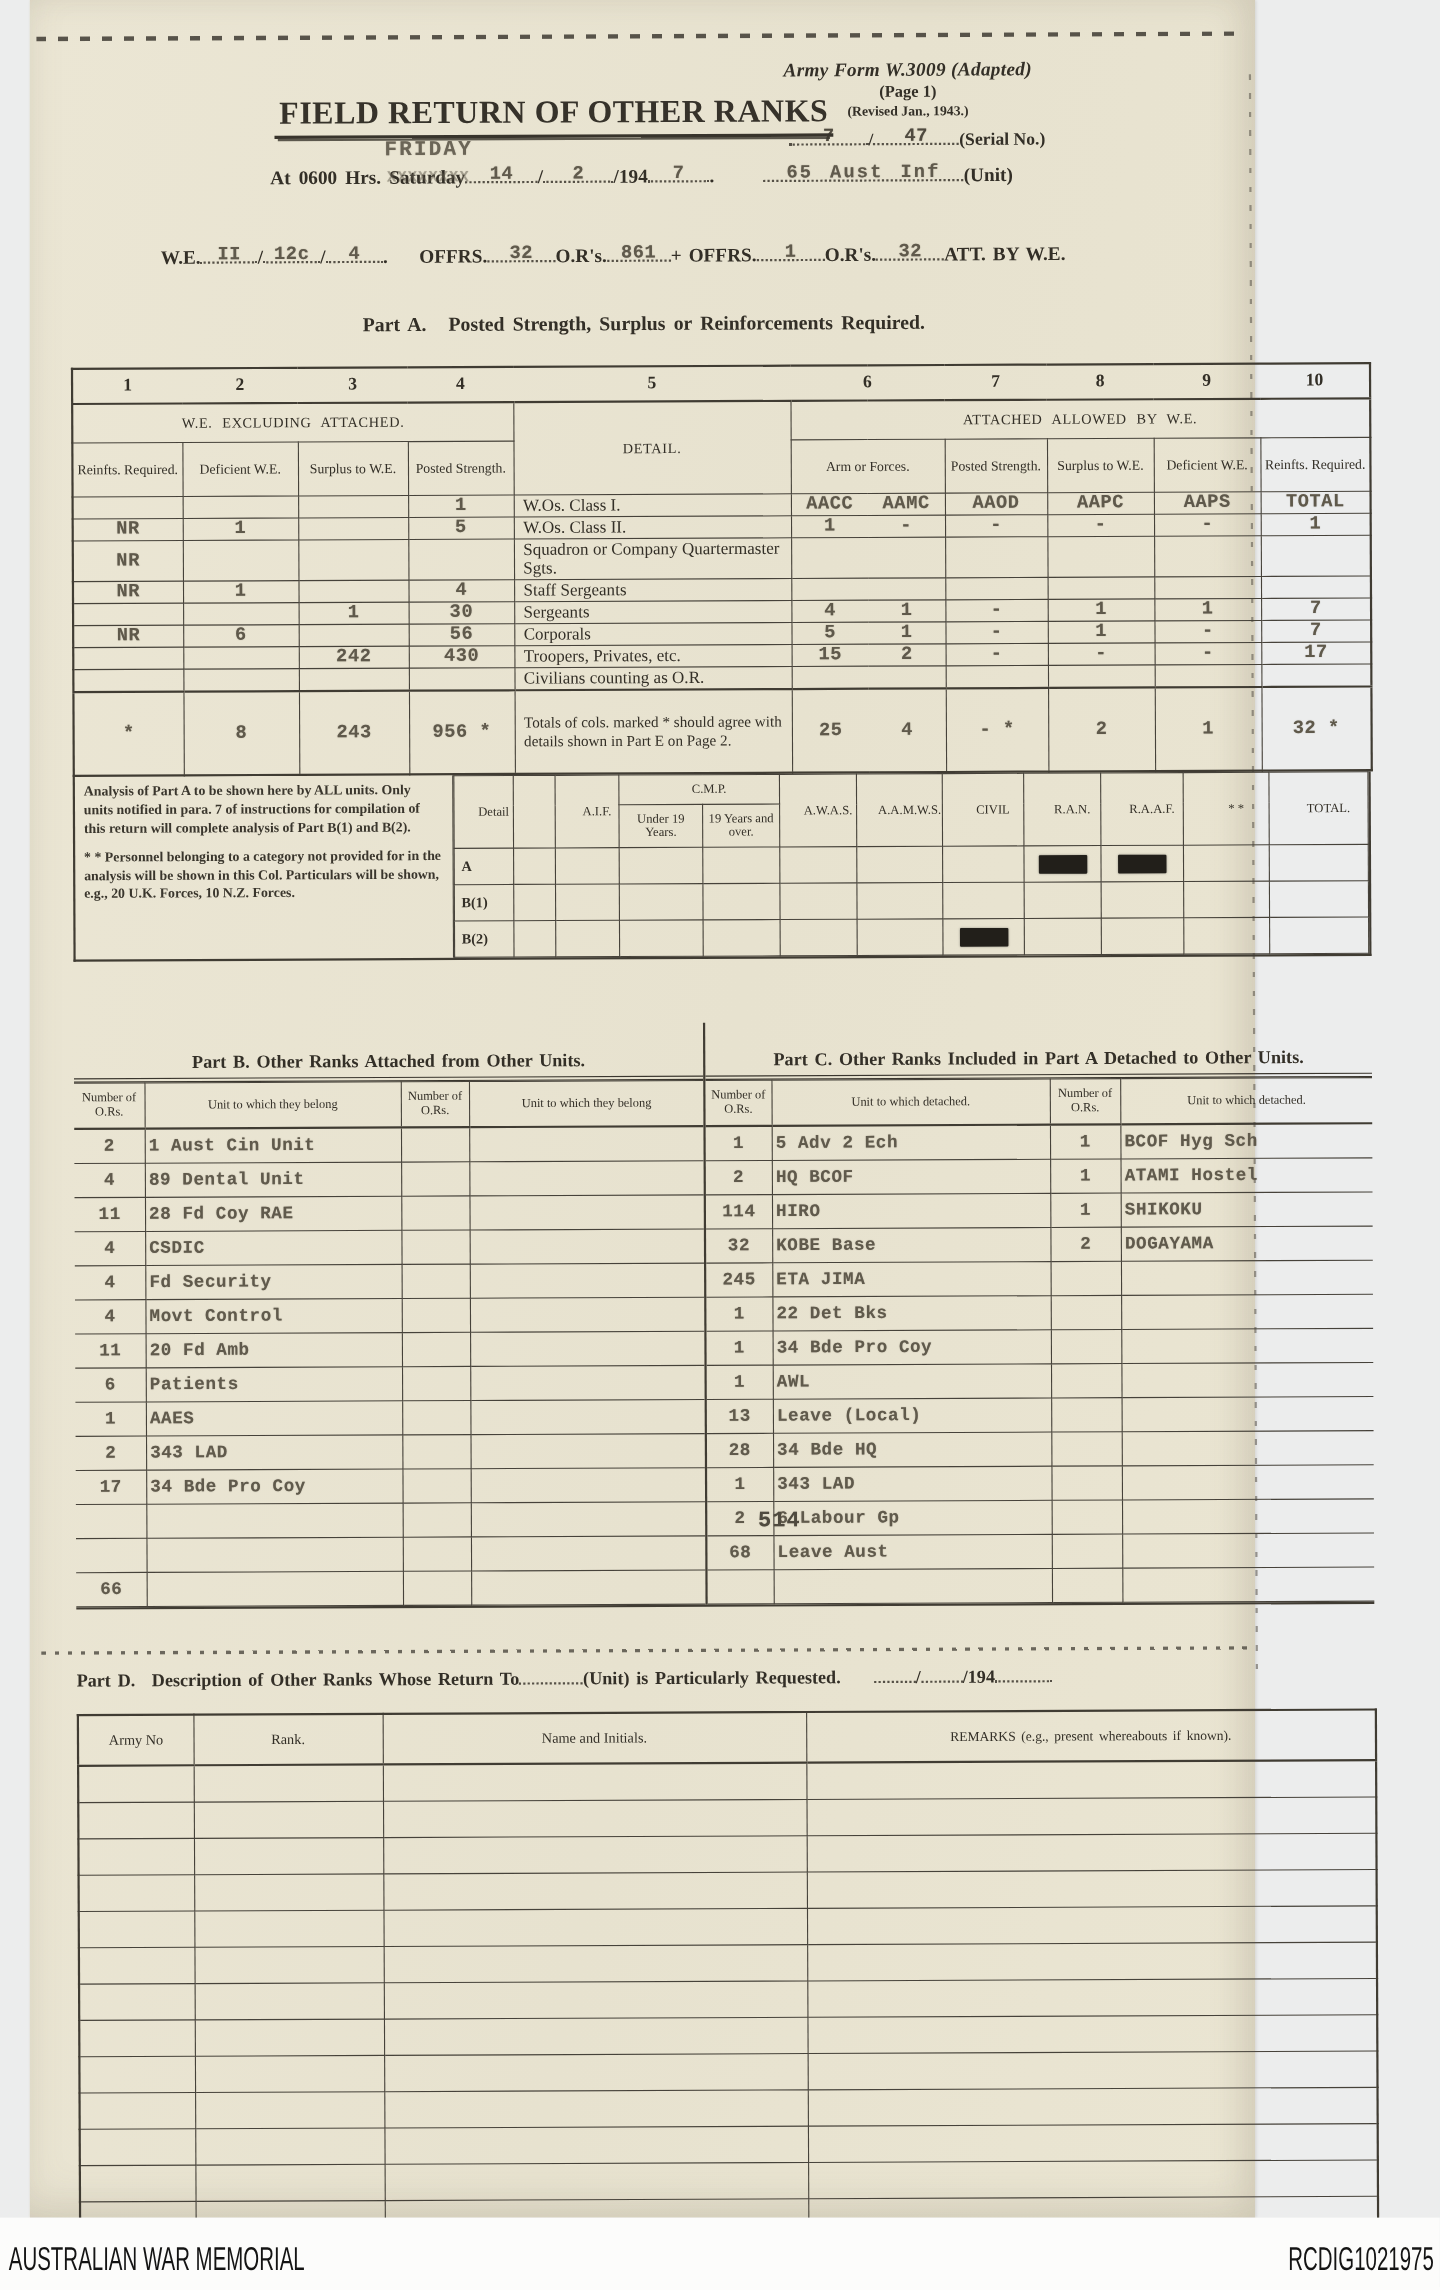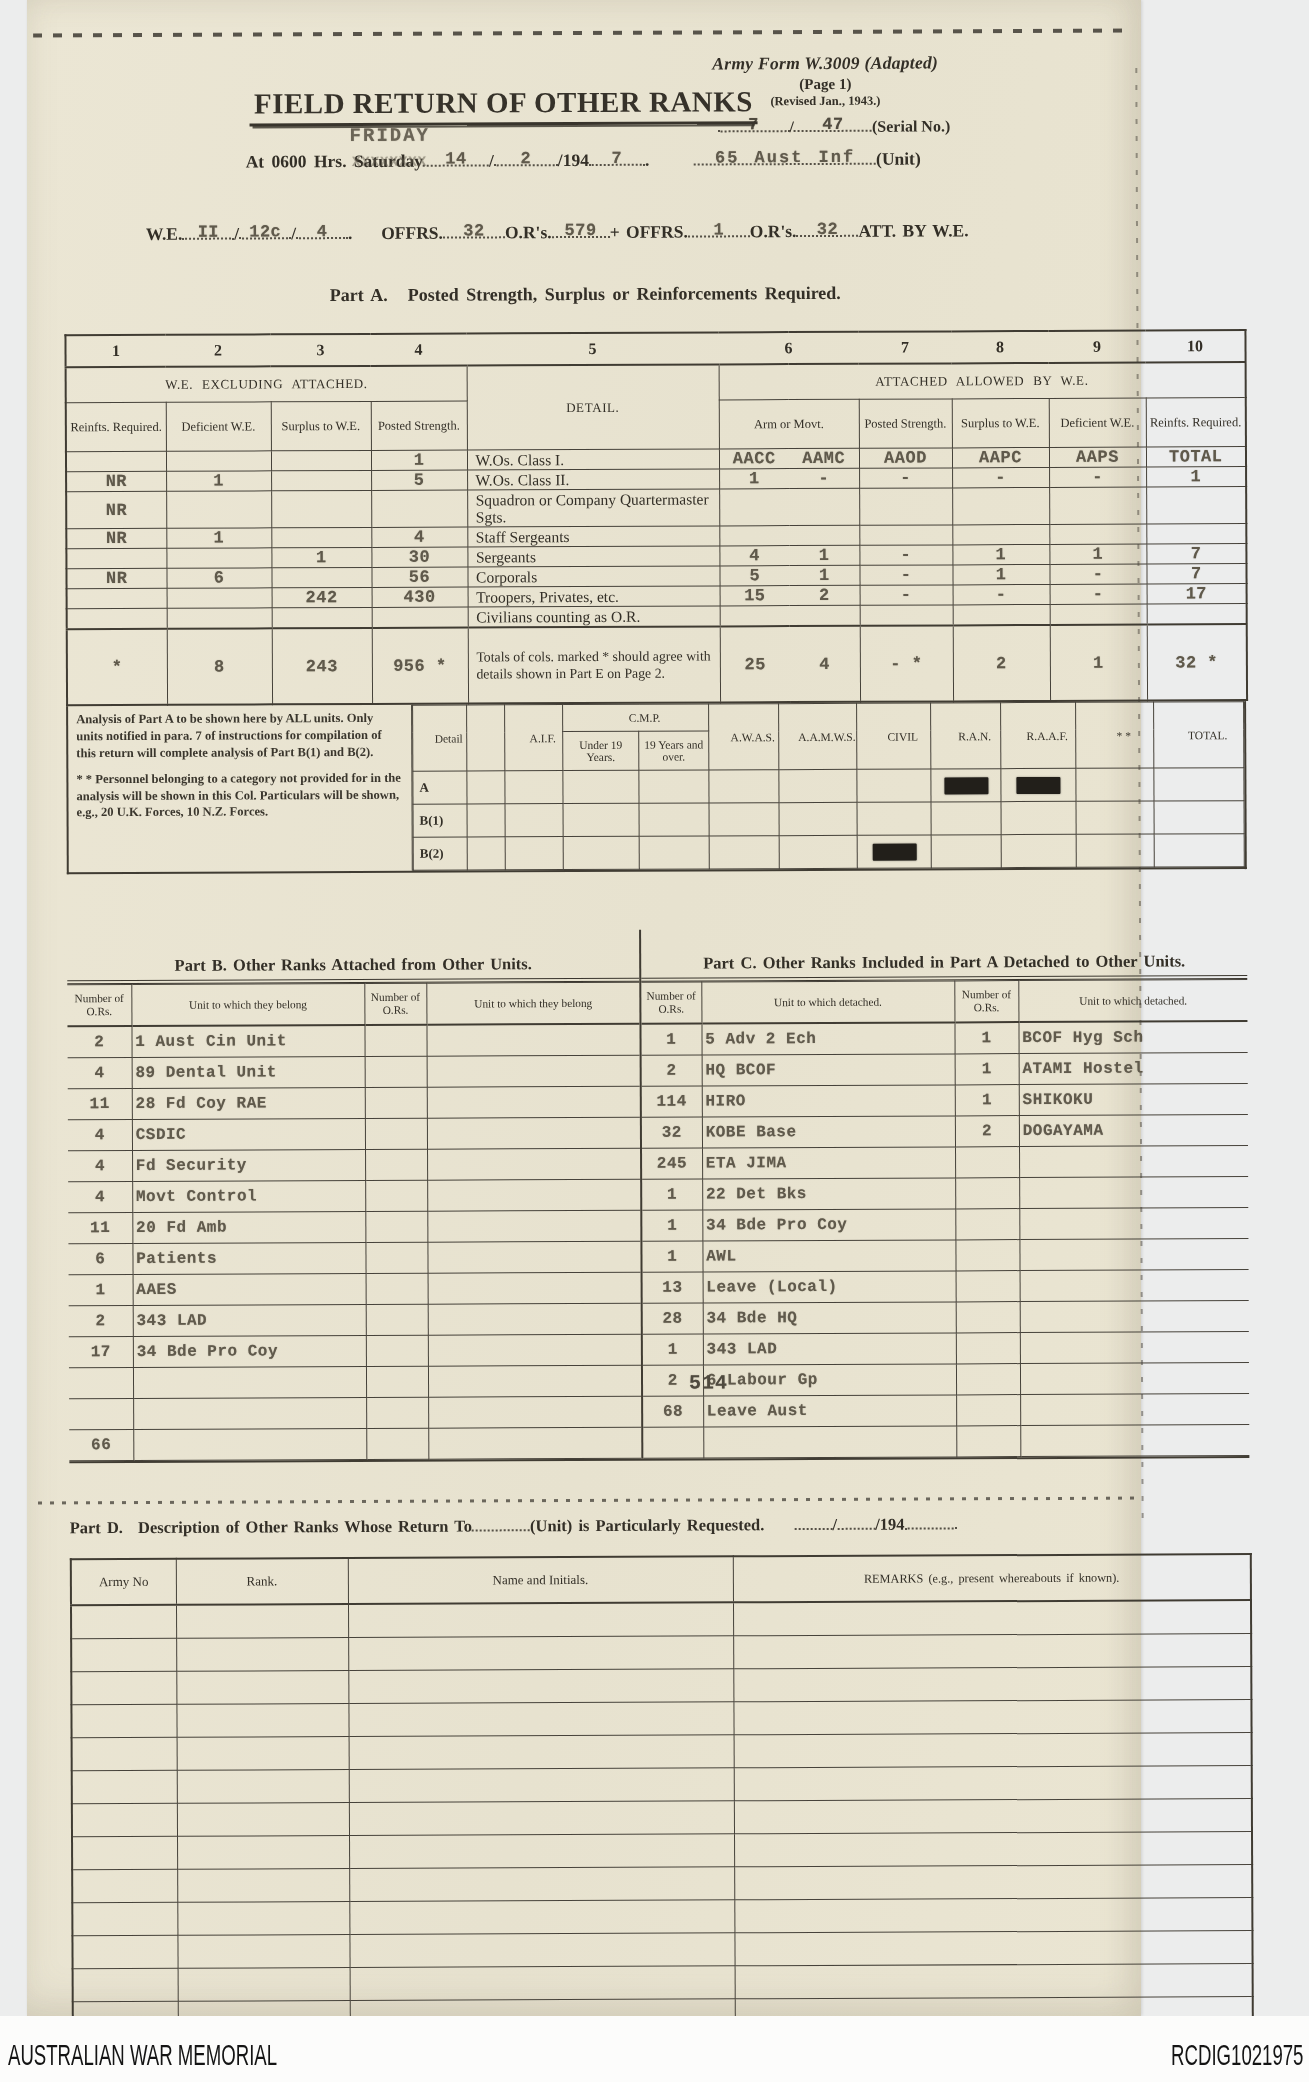--- a/index.html
+++ b/index.html
@@ -137,21 +137,21 @@
       <span class="stamp typed">FRIDAY</span>
       <span>At 0600 Hrs.</span>
       <span class="sat"><span>Saturday</span><span class="strike typed">XXXXXXXX</span></span><span class="fl" style="width:66px"><span class="tv typed">14</span></span><span>/</span><span class="fl" style="width:64px"><span class="tv typed">2</span></span><span>/194</span><span class="fl" style="width:56px"><span class="tv typed">7</span></span><span>.</span>
       <span style="display:inline-block;width:30px"></span>
       <span class="fl" style="width:182px"><span class="tv typed" style="letter-spacing:2px">65 Aust Inf</span></span><span>(Unit)</span>
     </div>
 
     <div class="we-line">
       <span>W.E.</span><span class="fl" style="width:52px"><span class="tv typed">II</span></span><span>/</span><span class="fl" style="width:52px"><span class="tv typed">12c</span></span><span>/</span><span class="fl" style="width:52px"><span class="tv typed">4</span></span><span>.</span>
       <span style="display:inline-block;width:16px"></span>
-      <span>OFFRS.</span><span class="fl" style="width:62px"><span class="tv typed">32</span></span><span>O.R's.</span><span class="fl" style="width:58px"><span class="tv typed">579</span></span><span>+</span>
+      <span>OFFRS.</span><span class="fl" style="width:62px"><span class="tv typed">32</span></span><span>O.R's.</span><span class="fl" style="width:58px"><span class="tv typed">861</span></span><span>+</span>
       <span>OFFRS.</span><span class="fl" style="width:62px"><span class="tv typed">1</span></span><span>O.R's.</span><span class="fl" style="width:62px"><span class="tv typed">32</span></span><span>ATT. BY W.E.</span>
     </div>
 
     <div class="parta-head">
       <span class="lbl">Part A.</span><span>Posted Strength, Surplus or Reinforcements Required.</span>
     </div>
 
     <div class="pa-wrap">
       <table class="pa">
         <colgroup>
@@ -183,21 +183,21 @@
           <tr class="grp">
             <td colspan="4">W.E. EXCLUDING ATTACHED.</td>
             <td rowspan="2" class="dethead">DETAIL.</td>
             <td colspan="6">ATTACHED ALLOWED BY W.E.</td>
           </tr>
           <tr class="sub">
             <td>Reinfts. Required.</td>
             <td>Deficient W.E.</td>
             <td>Surplus to W.E.</td>
             <td>Posted Strength.</td>
-            <td colspan="2">Arm or Movt.</td>
+            <td colspan="2">Arm or Forces.</td>
             <td>Posted Strength.</td>
             <td>Surplus to W.E.</td>
             <td>Deficient W.E.</td>
             <td>Reinfts. Required.</td>
           </tr>
         </thead>
         <tbody>
 
             <tr>
               <td class="td-typed"></td>

